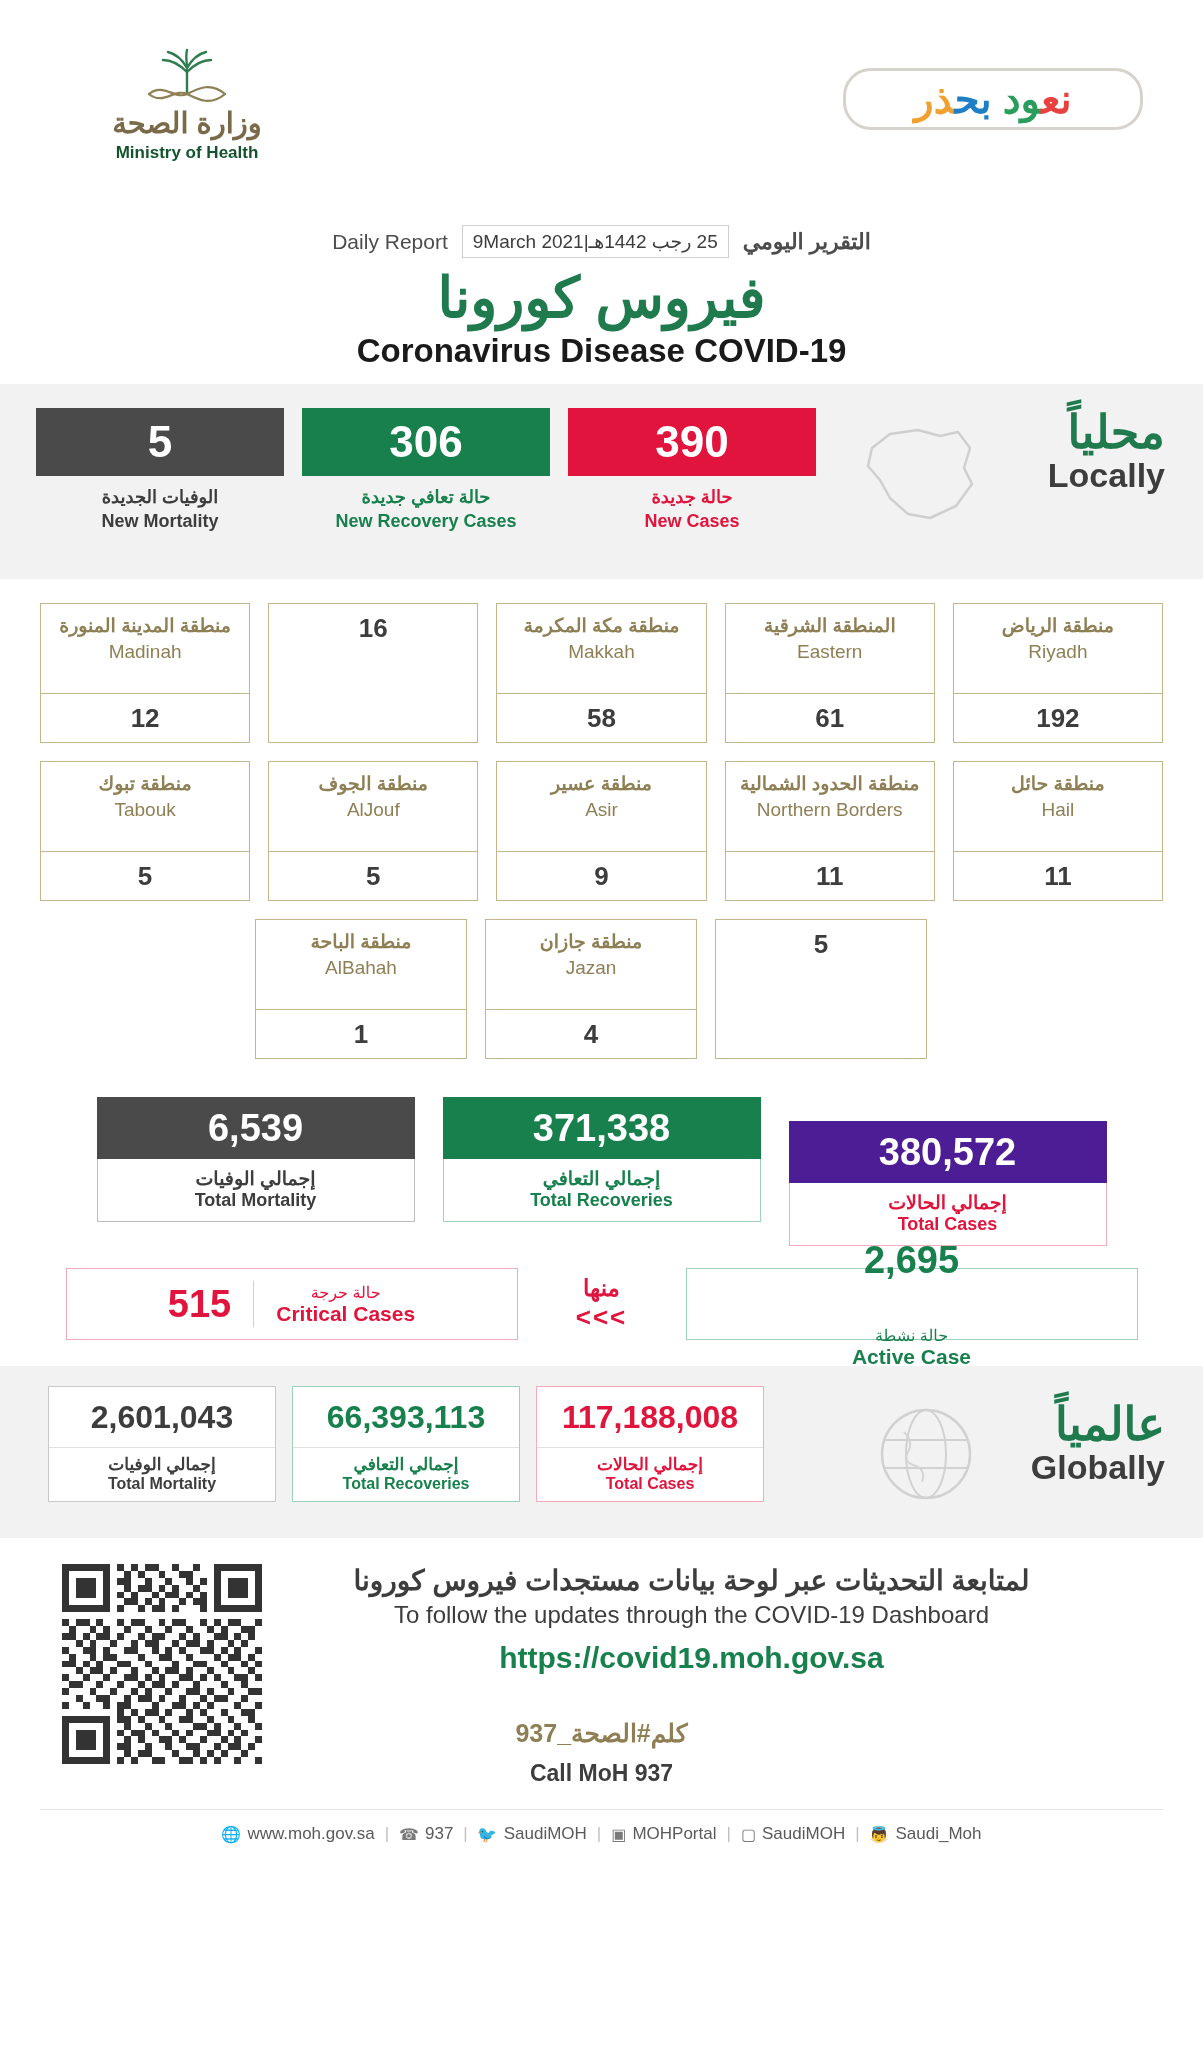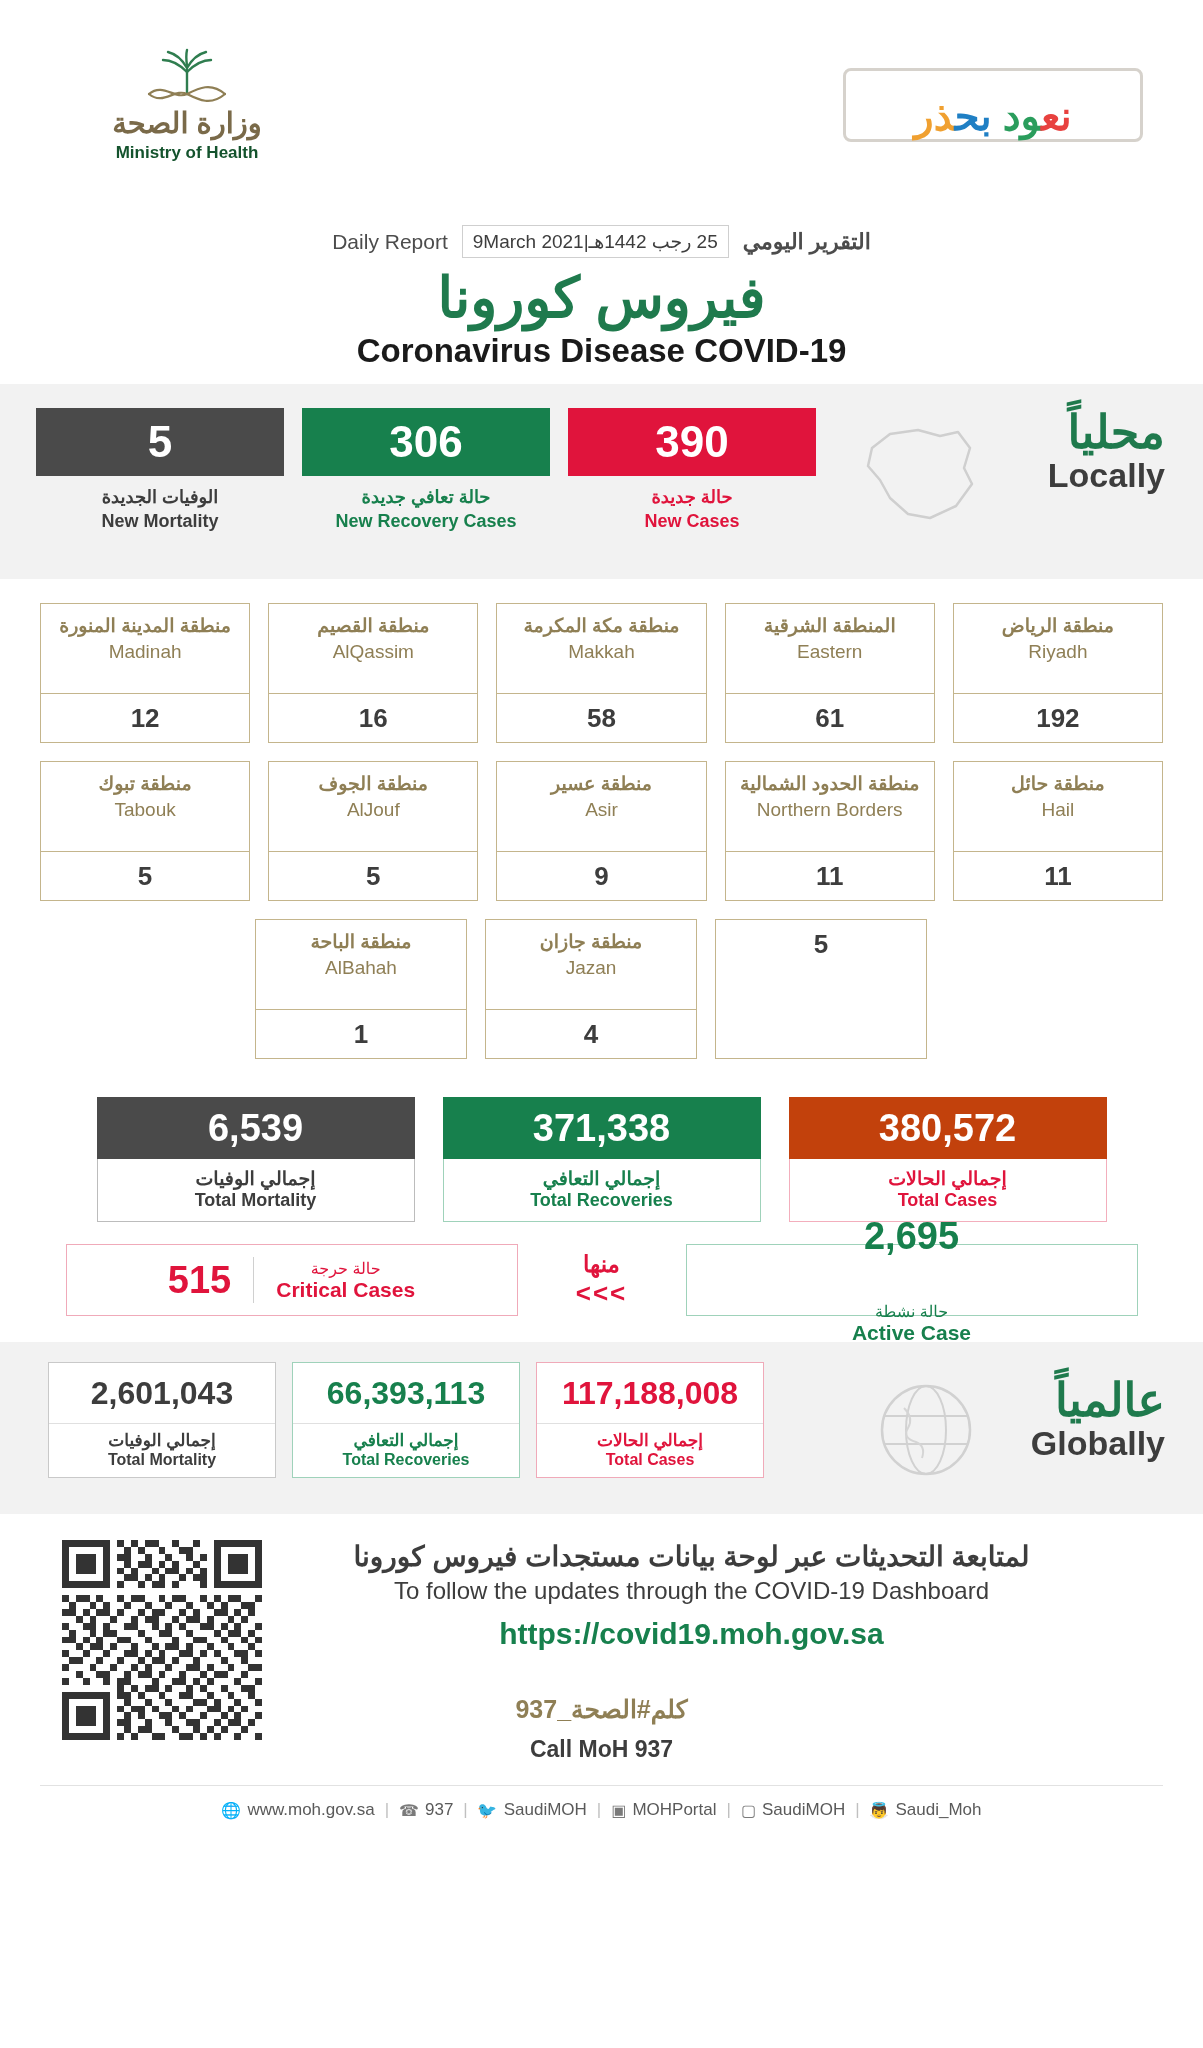--- a/index.html
+++ b/index.html
@@ -44,25 +44,25 @@
     font-size: 17px;
     color: #14532d;
     font-weight: bold;
     margin-top: 2px;
   }
   .campaign {
     position: absolute;
     right: 60px;
     top: 68px;
     width: 300px;
-    height: 74px;
+    height: 62px;
     border: 3px solid #d6d2cc;
-    border-radius: 8px;
-    display: flex;
-    align-items: flex-end;
+    border-radius: 28px;
+    display: flex;
+    align-items: center;
     justify-content: center;
     background: #fff;
   }
   .campaign .txt {
     font-size: 40px;
     font-weight: bold;
     direction: rtl;
     letter-spacing: 0px;
   }
   .campaign .c1 { color: #e8413f; }
@@ -257,21 +257,21 @@
   .total-card .lab-en {
     font-size: 18px;
     font-weight: bold;
   }
   .t-dark .num { background: #4a4a4a; }
   .t-dark .lab-ar, .t-dark .lab-en { color: #3d3d3d; }
   .t-dark .labels { border-color: #bcbcbc; }
   .t-green .num { background: #17804d; }
   .t-green .lab-ar, .t-green .lab-en { color: #17804d; }
   .t-green .labels { border-color: #9fd2ba; }
-  .t-red .num { background: #c2410c; }
+  .t-red .num { background: #4c1d95; margin-top: 24px; }
   .t-red .lab-ar, .t-red .lab-en { color: #e0143c; }
   .t-red .labels { border-color: #f3aebc; }
 
   
   .sub-row {
     display: flex;
     align-items: center;
     justify-content: center;
     gap: 24px;
     padding: 22px 40px 26px;
@@ -518,24 +518,20 @@
 
     <div class="region-row">
       <div class="region">
         <div class="names">
           <div class="n-ar">منطقة المدينة المنورة</div>
           <div class="n-en">Madinah</div>
         </div>
         <div class="val">12</div>
       </div>
       <div class="region">
-        <div class="names">
-          <div class="n-ar">منطقة القصيم</div>
-          <div class="n-en">AlQassim</div>
-        </div>
         <div class="val">16</div>
       </div>
       <div class="region">
         <div class="names">
           <div class="n-ar">منطقة مكة المكرمة</div>
           <div class="n-en">Makkah</div>
         </div>
         <div class="val">58</div>
       </div>
       <div class="region">

